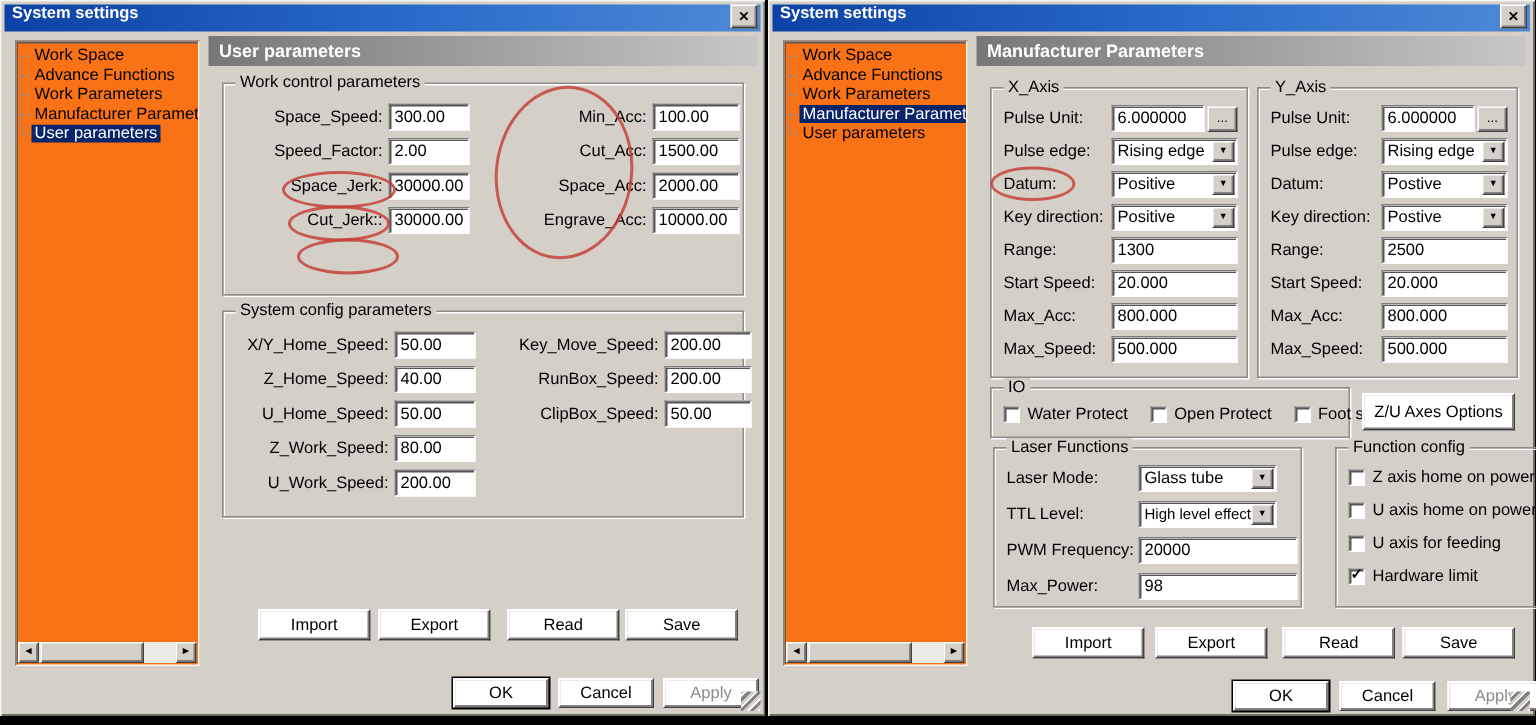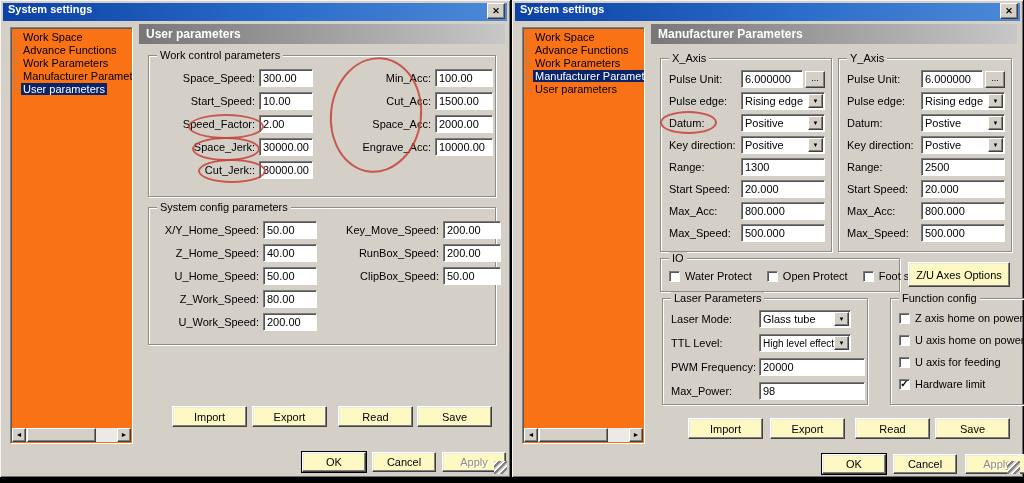--- a/index.html
+++ b/index.html
@@ -52,21 +52,21 @@
          box-shadow:inset 1px 1px 0 #555;display:flex;align-items:center;box-sizing:border-box;flex:none;}
   .ctext{flex:1;padding-left:3px;white-space:nowrap;overflow:hidden;}
   .fs10 .ctext{font-size:10px;}
   .carrow{width:15px;height:14px;margin-right:1px;flex:none;background:#d4d0c8;border:1px solid;
           border-color:#fff #404040 #404040 #fff;box-shadow:inset -1px -1px 0 #808080;
           font-size:6px;line-height:13px;text-align:center;box-sizing:border-box;}
   .browse{width:20px;height:17px;margin-left:2px;flex:none;background:#d4d0c8;border:1px solid;
           border-color:#fff #404040 #404040 #fff;box-shadow:inset -1px -1px 0 #808080;
           font-size:9px;line-height:12px;text-align:center;box-sizing:border-box;}
 
-  .btn95{position:absolute;background:#fef9c3;border:1px solid;border-color:#fff #404040 #404040 #fff;
+  .btn95{position:absolute;background:#ffffff;border:1px solid;border-color:#fff #404040 #404040 #fff;
          box-shadow:inset -1px -1px 0 #808080, inset 1px 1px 0 #eceae6;
          font:11px "Liberation Sans",sans-serif;text-align:center;padding:0;box-sizing:border-box;}
   .default{box-shadow:0 0 0 1px #000, inset -1px -1px 0 #808080, inset 1px 1px 0 #eceae6;}
   .disabled{color:#8e8c88;text-shadow:1px 1px 0 #fff;}
 
   .cbrow{display:flex;align-items:center;white-space:nowrap;}
   .cb{width:11px;height:11px;background:#fff;border:1px solid;border-color:#7b7b7b #fff #fff #7b7b7b;
       box-shadow:inset 1px 1px 0 #555;display:inline-flex;align-items:center;justify-content:center;
       font-size:10px;font-weight:bold;line-height:1;margin-right:5px;flex:none;box-sizing:border-box;}
 
@@ -129,24 +129,20 @@
 
   <div class="group" style="left:148px;top:55px;width:348px;height:142px;">
     <span class="legend">Work control parameters</span>
     <div class="wc-cols">
       <div class="wc1">
         <div class="frow">
             <span class="flabel">Space_Speed:</span>
             <input class="tb" value="300.00" style="">
           </div>
         <div class="frow">
-            <span class="flabel">Start_Speed:</span>
-            <input class="tb" value="10.00" style="">
-          </div>
-        <div class="frow">
             <span class="flabel">Speed_Factor:</span>
             <input class="tb" value="2.00" style="">
           </div>
         <div class="frow">
             <span class="flabel">Space_Jerk:</span>
             <input class="tb" value="30000.00" style="">
           </div>
         <div class="frow">
             <span class="flabel">Cut_Jerk::</span>
             <input class="tb" value="30000.00" style="">
@@ -364,21 +360,21 @@
       <span class="cbrow">
           <span class="cb"></span>
           <span>Foot switch</span>
         </span>
     </div>
   </div>
 
   <button class="btn95" style="left:396px;top:262px;width:102px;height:25px;">Z/U Axes Options</button>
 
   <div class="group laser" style="left:150px;top:298px;width:206px;height:107px;">
-    <span class="legend">Laser Parameters</span>
+    <span class="legend">Laser Functions</span>
     <div class="frow">
         <span class="llabel">Laser Mode:</span>
         <span class="combo">
           <span class="ctext">Glass tube</span>
           <span class="carrow"><span>▼</span></span>
         </span>
       </div>
     <div class="frow fs10">
         <span class="llabel">TTL Level:</span>
         <span class="combo">

